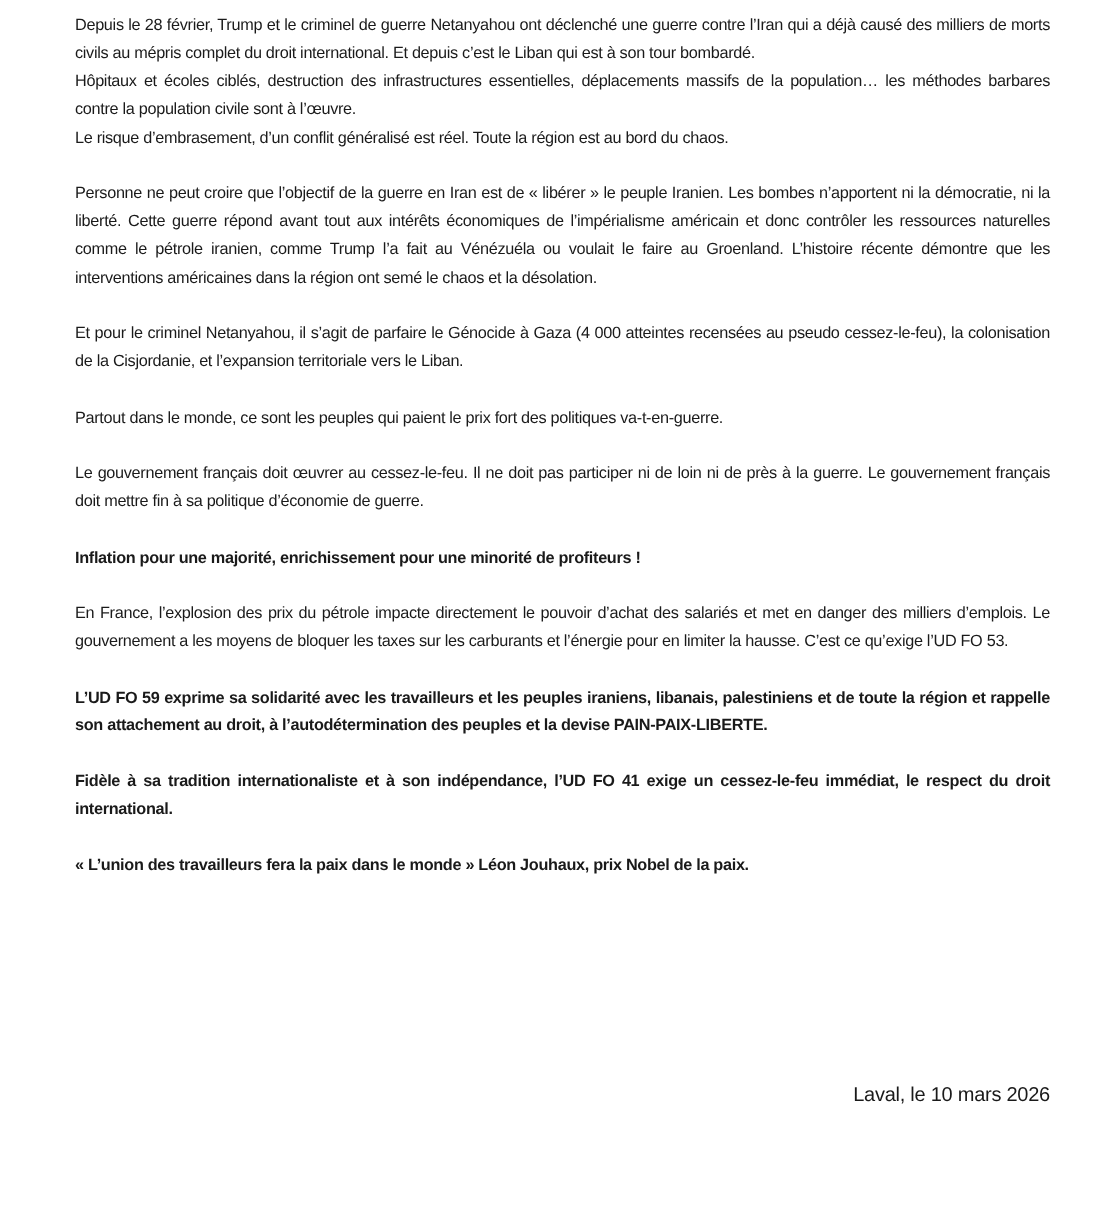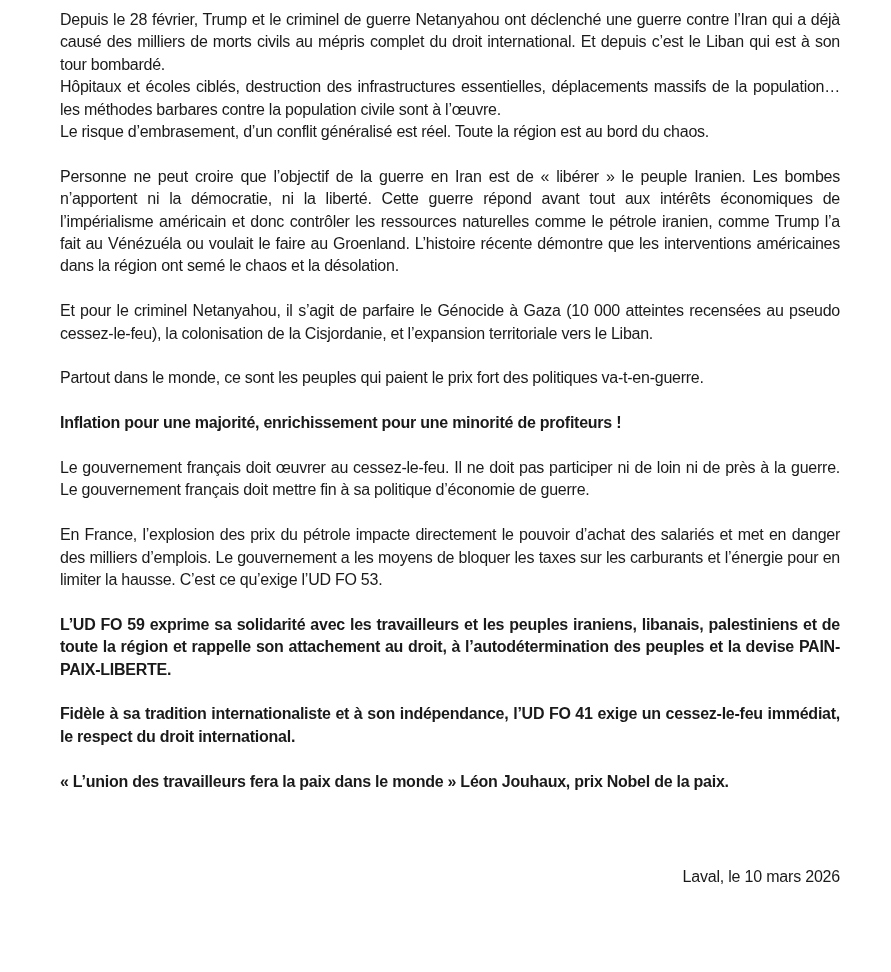--- a/index.html
+++ b/index.html
@@ -13,21 +13,21 @@
     position: relative;
     overflow: hidden;
     font-family: "Liberation Sans", sans-serif;
     color: #1a1a1a;
   }
   .doc {
     position: absolute;
     left: 60px;
     top: 9px;
     width: 780px;
-    font-size: 16px;
+    font-size: 13px;
     line-height: 22.4px;
     letter-spacing: -0.25px;
   }
   .para {
     margin: 0 0 22.4px 0;
     text-align: justify;
   }
   .para.left { text-align: left; }
   .line { display: block; }
   .bold { font-weight: bold; }
@@ -47,27 +47,27 @@
 <div class="doc">
 
   <p class="para">
     <span class="line">Depuis le 28 février, Trump et le criminel de guerre Netanyahou ont déclenché une guerre contre l’Iran qui a déjà causé des milliers de morts civils au mépris complet du droit international. Et depuis c’est le Liban qui est à son tour bombardé.</span>
     <span class="line">Hôpitaux et écoles ciblés, destruction des infrastructures essentielles, déplacements massifs de la population… les méthodes barbares contre la population civile sont à l’œuvre.</span>
     <span class="line">Le risque d’embrasement, d’un conflit généralisé est réel. Toute la région est au bord du chaos.</span>
   </p>
 
   <p class="para">Personne ne peut croire que l’objectif de la guerre en Iran est de « libérer » le peuple Iranien.  Les bombes n’apportent ni la démocratie, ni la liberté. Cette guerre répond avant tout aux intérêts économiques de l’impérialisme américain et donc contrôler les ressources naturelles comme le pétrole iranien, comme Trump l’a fait au Vénézuéla ou voulait le faire au Groenland.  L’histoire récente démontre que les interventions américaines dans la région ont semé le chaos et la désolation.</p>
 
-  <p class="para">Et pour le criminel Netanyahou, il s’agit de parfaire le Génocide à Gaza (10 000 atteintes recensées au pseudo cessez-le-feu), la colonisation de la Cisjordanie, et l’expansion territoriale vers le Liban.</p>
+  <p class="para">Et pour le criminel Netanyahou, il s’agit de parfaire le Génocide à Gaza (4 000 atteintes recensées au pseudo cessez-le-feu), la colonisation de la Cisjordanie, et l’expansion territoriale vers le Liban.</p>
 
   <p class="para">Partout dans le monde, ce sont les peuples qui paient le prix fort des politiques va-t-en-guerre.</p>
 
+  <p class="para">Le gouvernement français doit œuvrer au cessez-le-feu. Il ne doit pas participer ni de loin ni de près à la guerre. Le gouvernement français doit mettre fin à sa politique d’économie de guerre.</p>
+
   <p class="para bold left">Inflation pour une majorité, enrichissement pour une minorité de profiteurs !</p>
-
-  <p class="para">Le gouvernement français doit œuvrer au cessez-le-feu. Il ne doit pas participer ni de loin ni de près à la guerre. Le gouvernement français doit mettre fin à sa politique d’économie de guerre.</p>
 
   <p class="para">En France, l’explosion des prix du pétrole impacte directement le pouvoir d’achat des salariés et met en danger des milliers d’emplois. Le gouvernement a les moyens de bloquer les taxes sur les carburants et l’énergie pour en limiter la hausse. C’est ce qu’exige l’UD FO 53.</p>
 
   <p class="para bold">L’UD FO 59 exprime sa solidarité avec les travailleurs et les peuples iraniens, libanais, palestiniens et de toute la région et rappelle son attachement au droit, à l’autodétermination des peuples et la devise PAIN-PAIX-LIBERTE.</p>
 
   <p class="para bold">Fidèle à sa tradition internationaliste et à son indépendance, l’UD FO 41 exige un cessez-le-feu immédiat, le respect du droit international.</p>
 
   <p class="para left">
     <span class="line bold">« L’union des travailleurs fera la paix dans le monde » Léon Jouhaux, prix Nobel de la paix.</span>
   </p>

